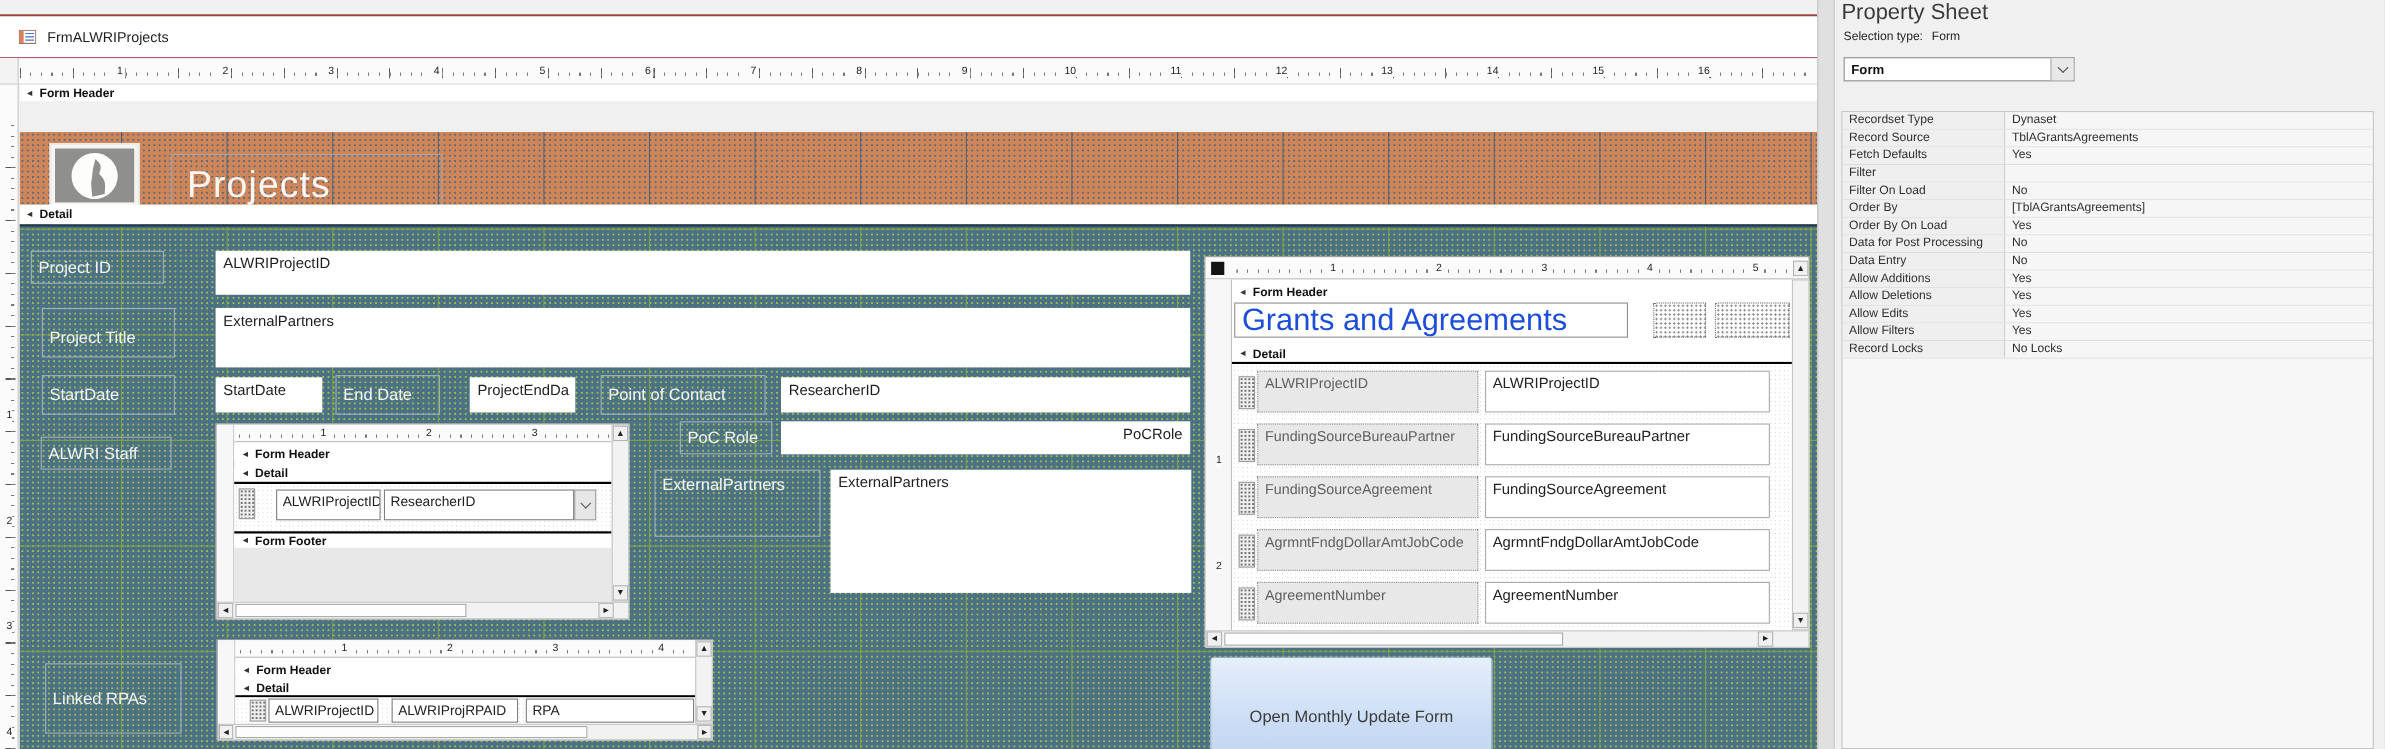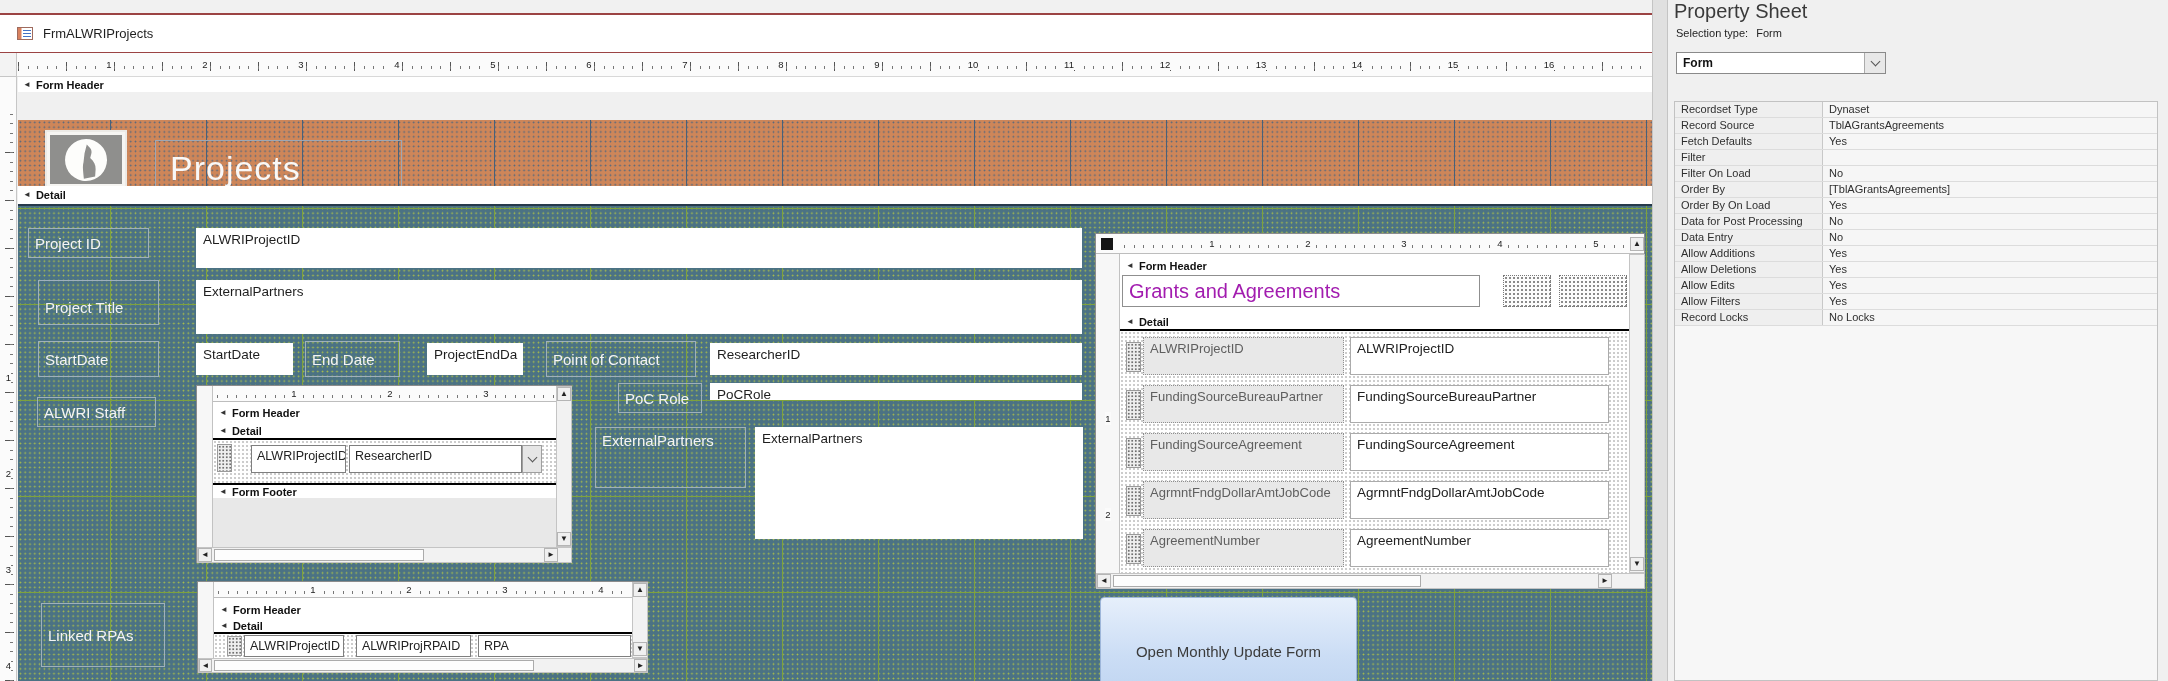--- a/index.html
+++ b/index.html
@@ -63,21 +63,21 @@
   .stxt{background:#FFF;border:1px solid #7F7F7F;font-size:12.5px;color:#222;padding:3px 5px;
         white-space:nowrap;overflow:hidden;}
   .combo-btn{background:#E6E6E6;border:1px solid #9F9F9F;display:flex;align-items:center;justify-content:center;}
   .chev{width:6px;height:6px;border-right:1.5px solid #555;border-bottom:1.5px solid #555;
         transform:rotate(45deg);margin-top:-3px;}
   .glabel{background:#E8E8E8;border:1px dotted #8F8F8F;color:#5F5F5F;font-size:13px;padding:3px 6px;
           white-space:nowrap;overflow:hidden;}
   .gval{background:#FFF;border:1px solid #ABABAB;color:#222;font-size:13.5px;padding:3px 6px;
         white-space:nowrap;overflow:hidden;}
   .grow{position:relative;height:40px;margin-bottom:8px;}
-  .gtitle{background:#FFF;border:1px solid #8F8F8F;color:#a21caf;font-size:20px;display:flex;
+  .gtitle{background:#FFF;border:1px solid #8F8F8F;color:#1d4ed8;font-size:28px;display:flex;
           align-items:center;padding-left:6px;white-space:nowrap;overflow:hidden;}
   
   .sbtrack{background:#F2F2F2;border:1px solid #C4C4C4;}
   .sbbtn{background:#F0F0F0;border:1px solid #B5B5B5;display:flex;align-items:center;justify-content:center;
          font-size:8px;color:#222;line-height:8px;}
   .sbthumb{background:#FDFDFD;border:1px solid #ABABAB;}
   
   .cmdbtn{background:linear-gradient(#E6EFFB,#CBDDF5 55%,#BDD3F0);border:1px solid #9DB6D9;border-radius:4px;
           display:flex;align-items:center;justify-content:center;font-size:15px;color:#3B3B3B;}
   
@@ -236,21 +236,21 @@
   <div class="a txt" style="left:196px;top:280px;width:886px;height:54px;">ExternalPartners</div>
 
   <div class="a lbl" style="left:38px;top:341px;width:121px;height:36px;">StartDate</div>
   <div class="a txt" style="left:196px;top:343px;width:97px;height:32px;">StartDate</div>
   <div class="a lbl" style="left:305px;top:341px;width:95px;height:36px;">End Date</div>
   <div class="a txt" style="left:427px;top:343px;width:96px;height:32px;">ProjectEndDa</div>
   <div class="a lbl" style="left:546px;top:341px;width:150px;height:36px;">Point of Contact</div>
   <div class="a txt" style="left:710px;top:343px;width:372px;height:32px;">ResearcherID</div>
 
   <div class="a lbl" style="left:618px;top:383px;width:84px;height:30px;">PoC Role</div>
-  <div class="a txt" style="left:710px;top:383px;width:372px;height:17px;">PoCRole</div>
+  <div class="a txt" style="left:710px;top:383px;width:372px;height:30px;text-align:right;">PoCRole</div>
 
   <div class="a lbl" style="left:37px;top:397px;width:119px;height:30px;">ALWRI Staff</div>
 
   <div class="a lbl top" style="left:595px;top:427px;width:151px;height:61px;">ExternalPartners</div>
   <div class="a txt multi" style="left:755px;top:427px;width:328px;height:112px;">ExternalPartners</div>
 
   <div class="a lbl" style="left:41px;top:603px;width:124px;height:64px;">Linked RPAs</div>
 
   <div class="a subform" style="left:196px;top:385px;width:376px;height:178px;">
     <div class="a leftcol" style="left:0;top:0;width:16px;height:161px;"></div>

